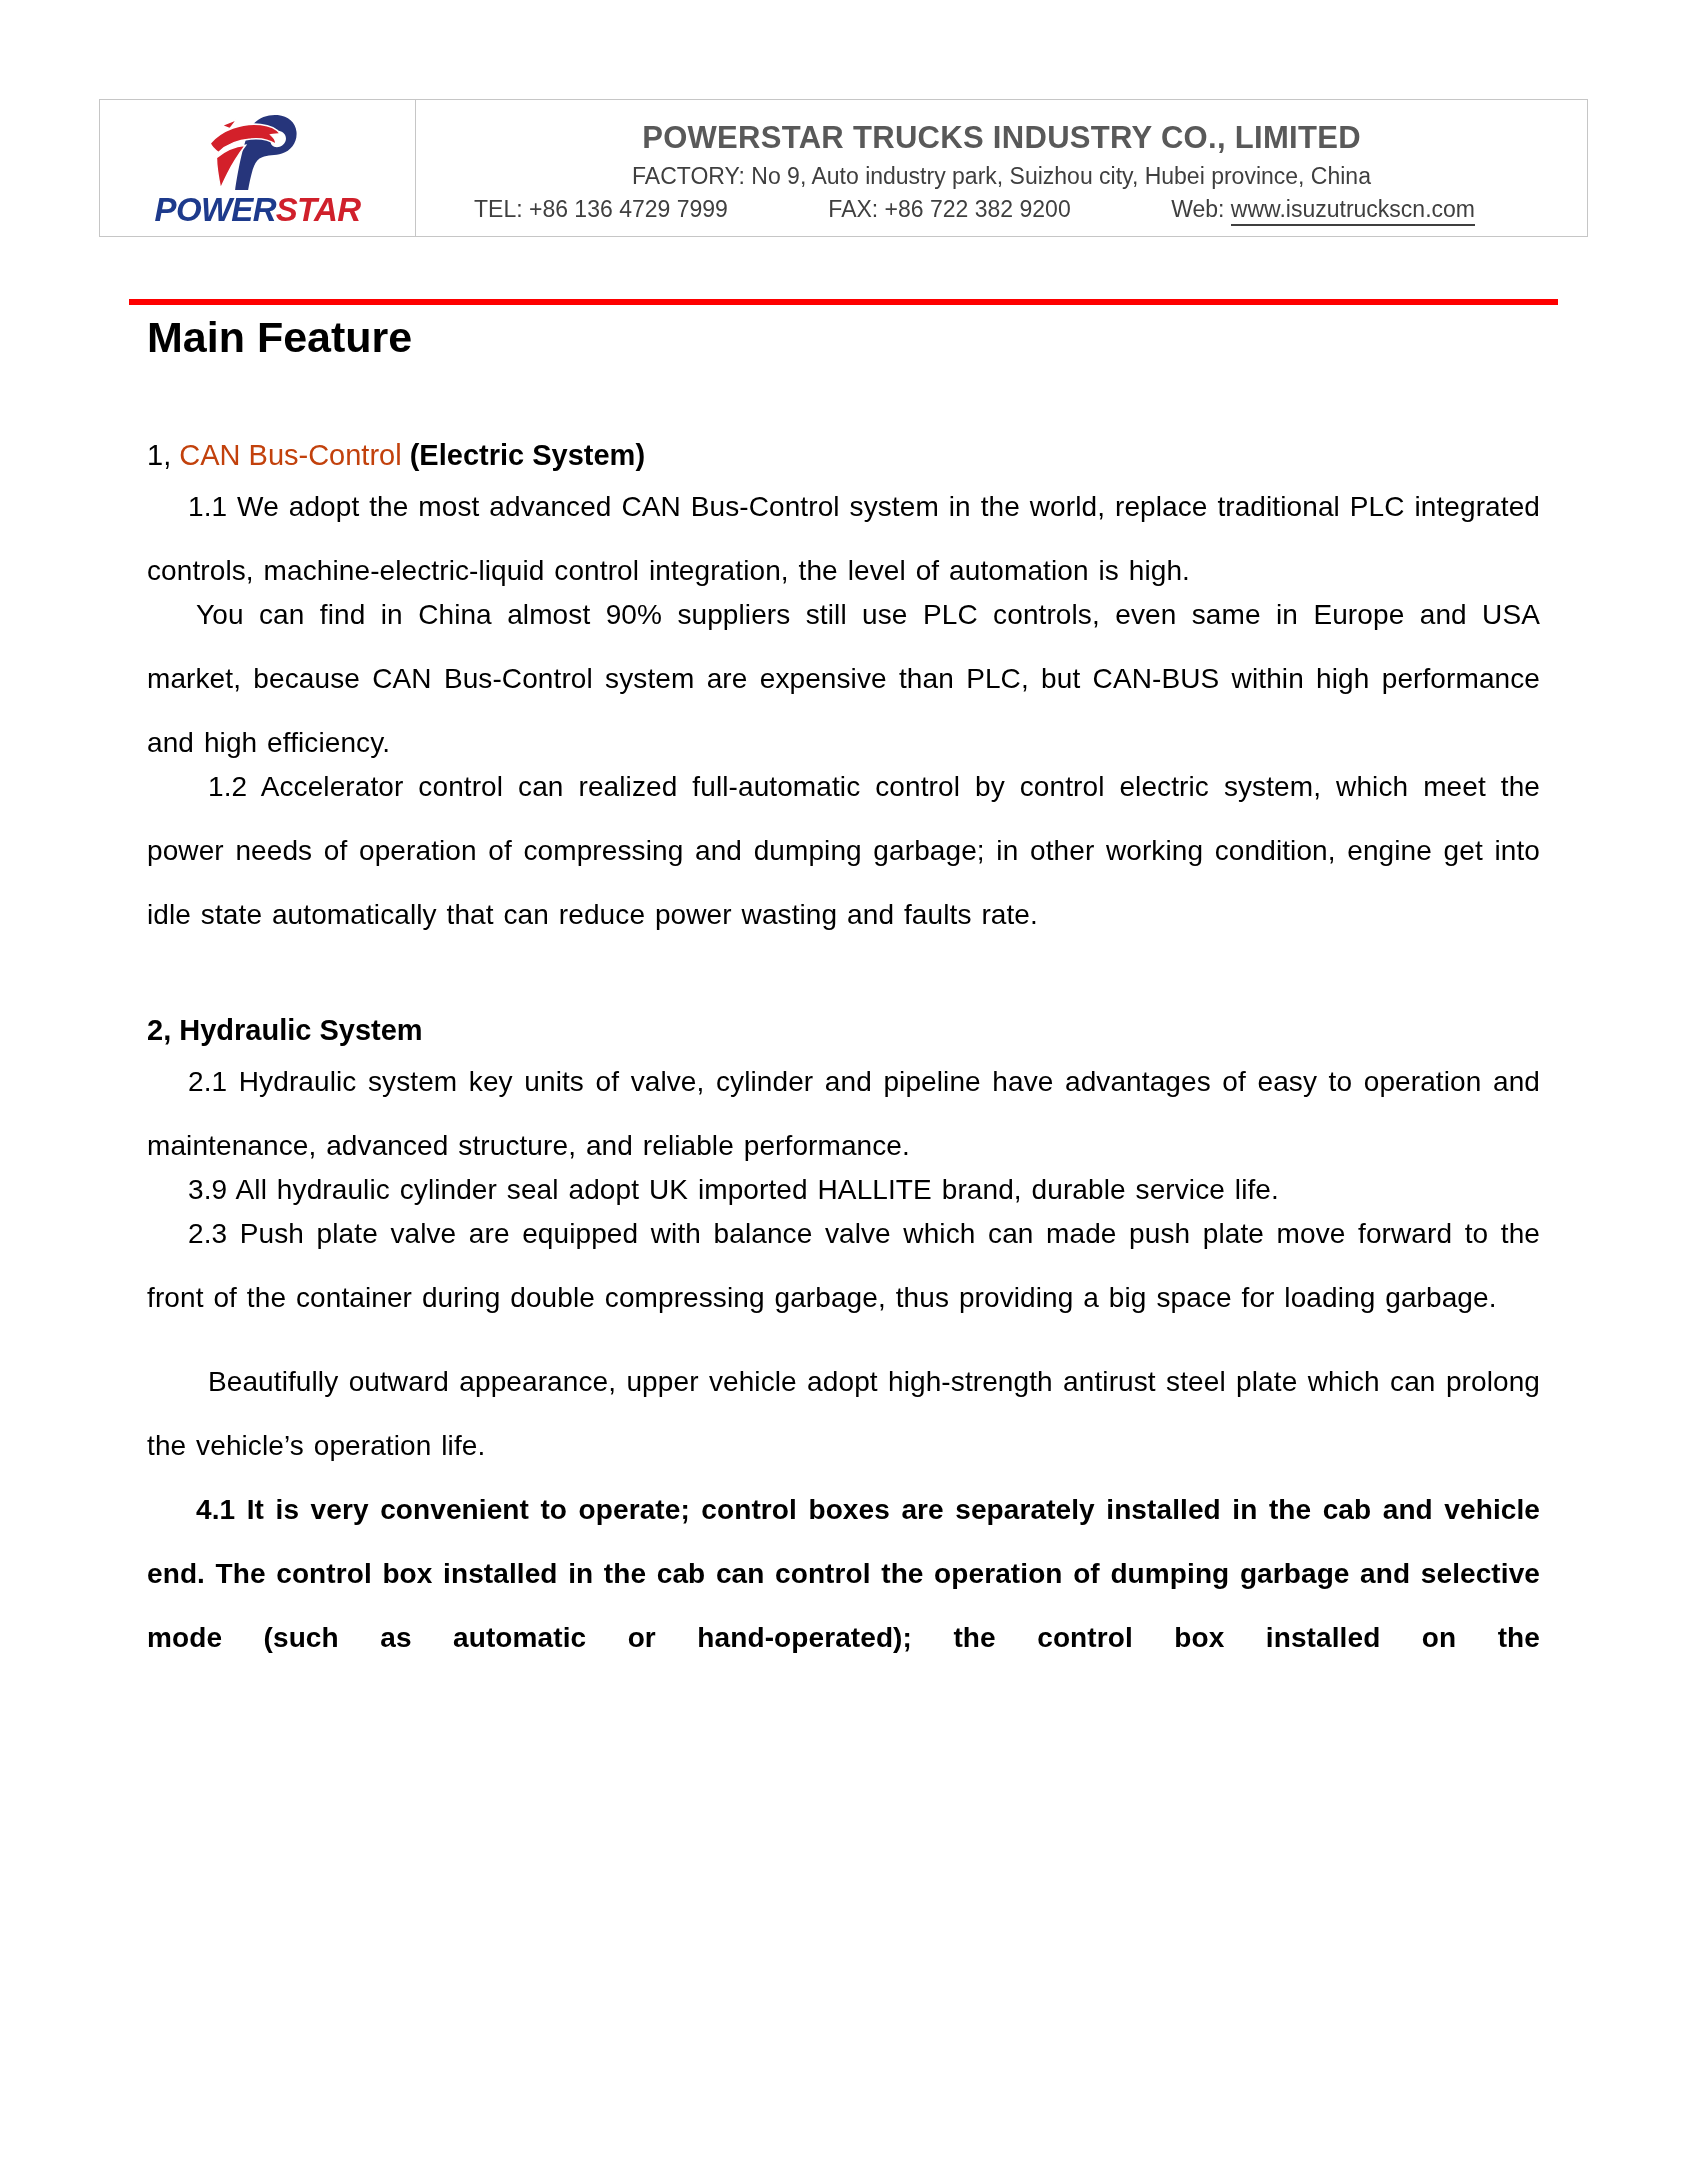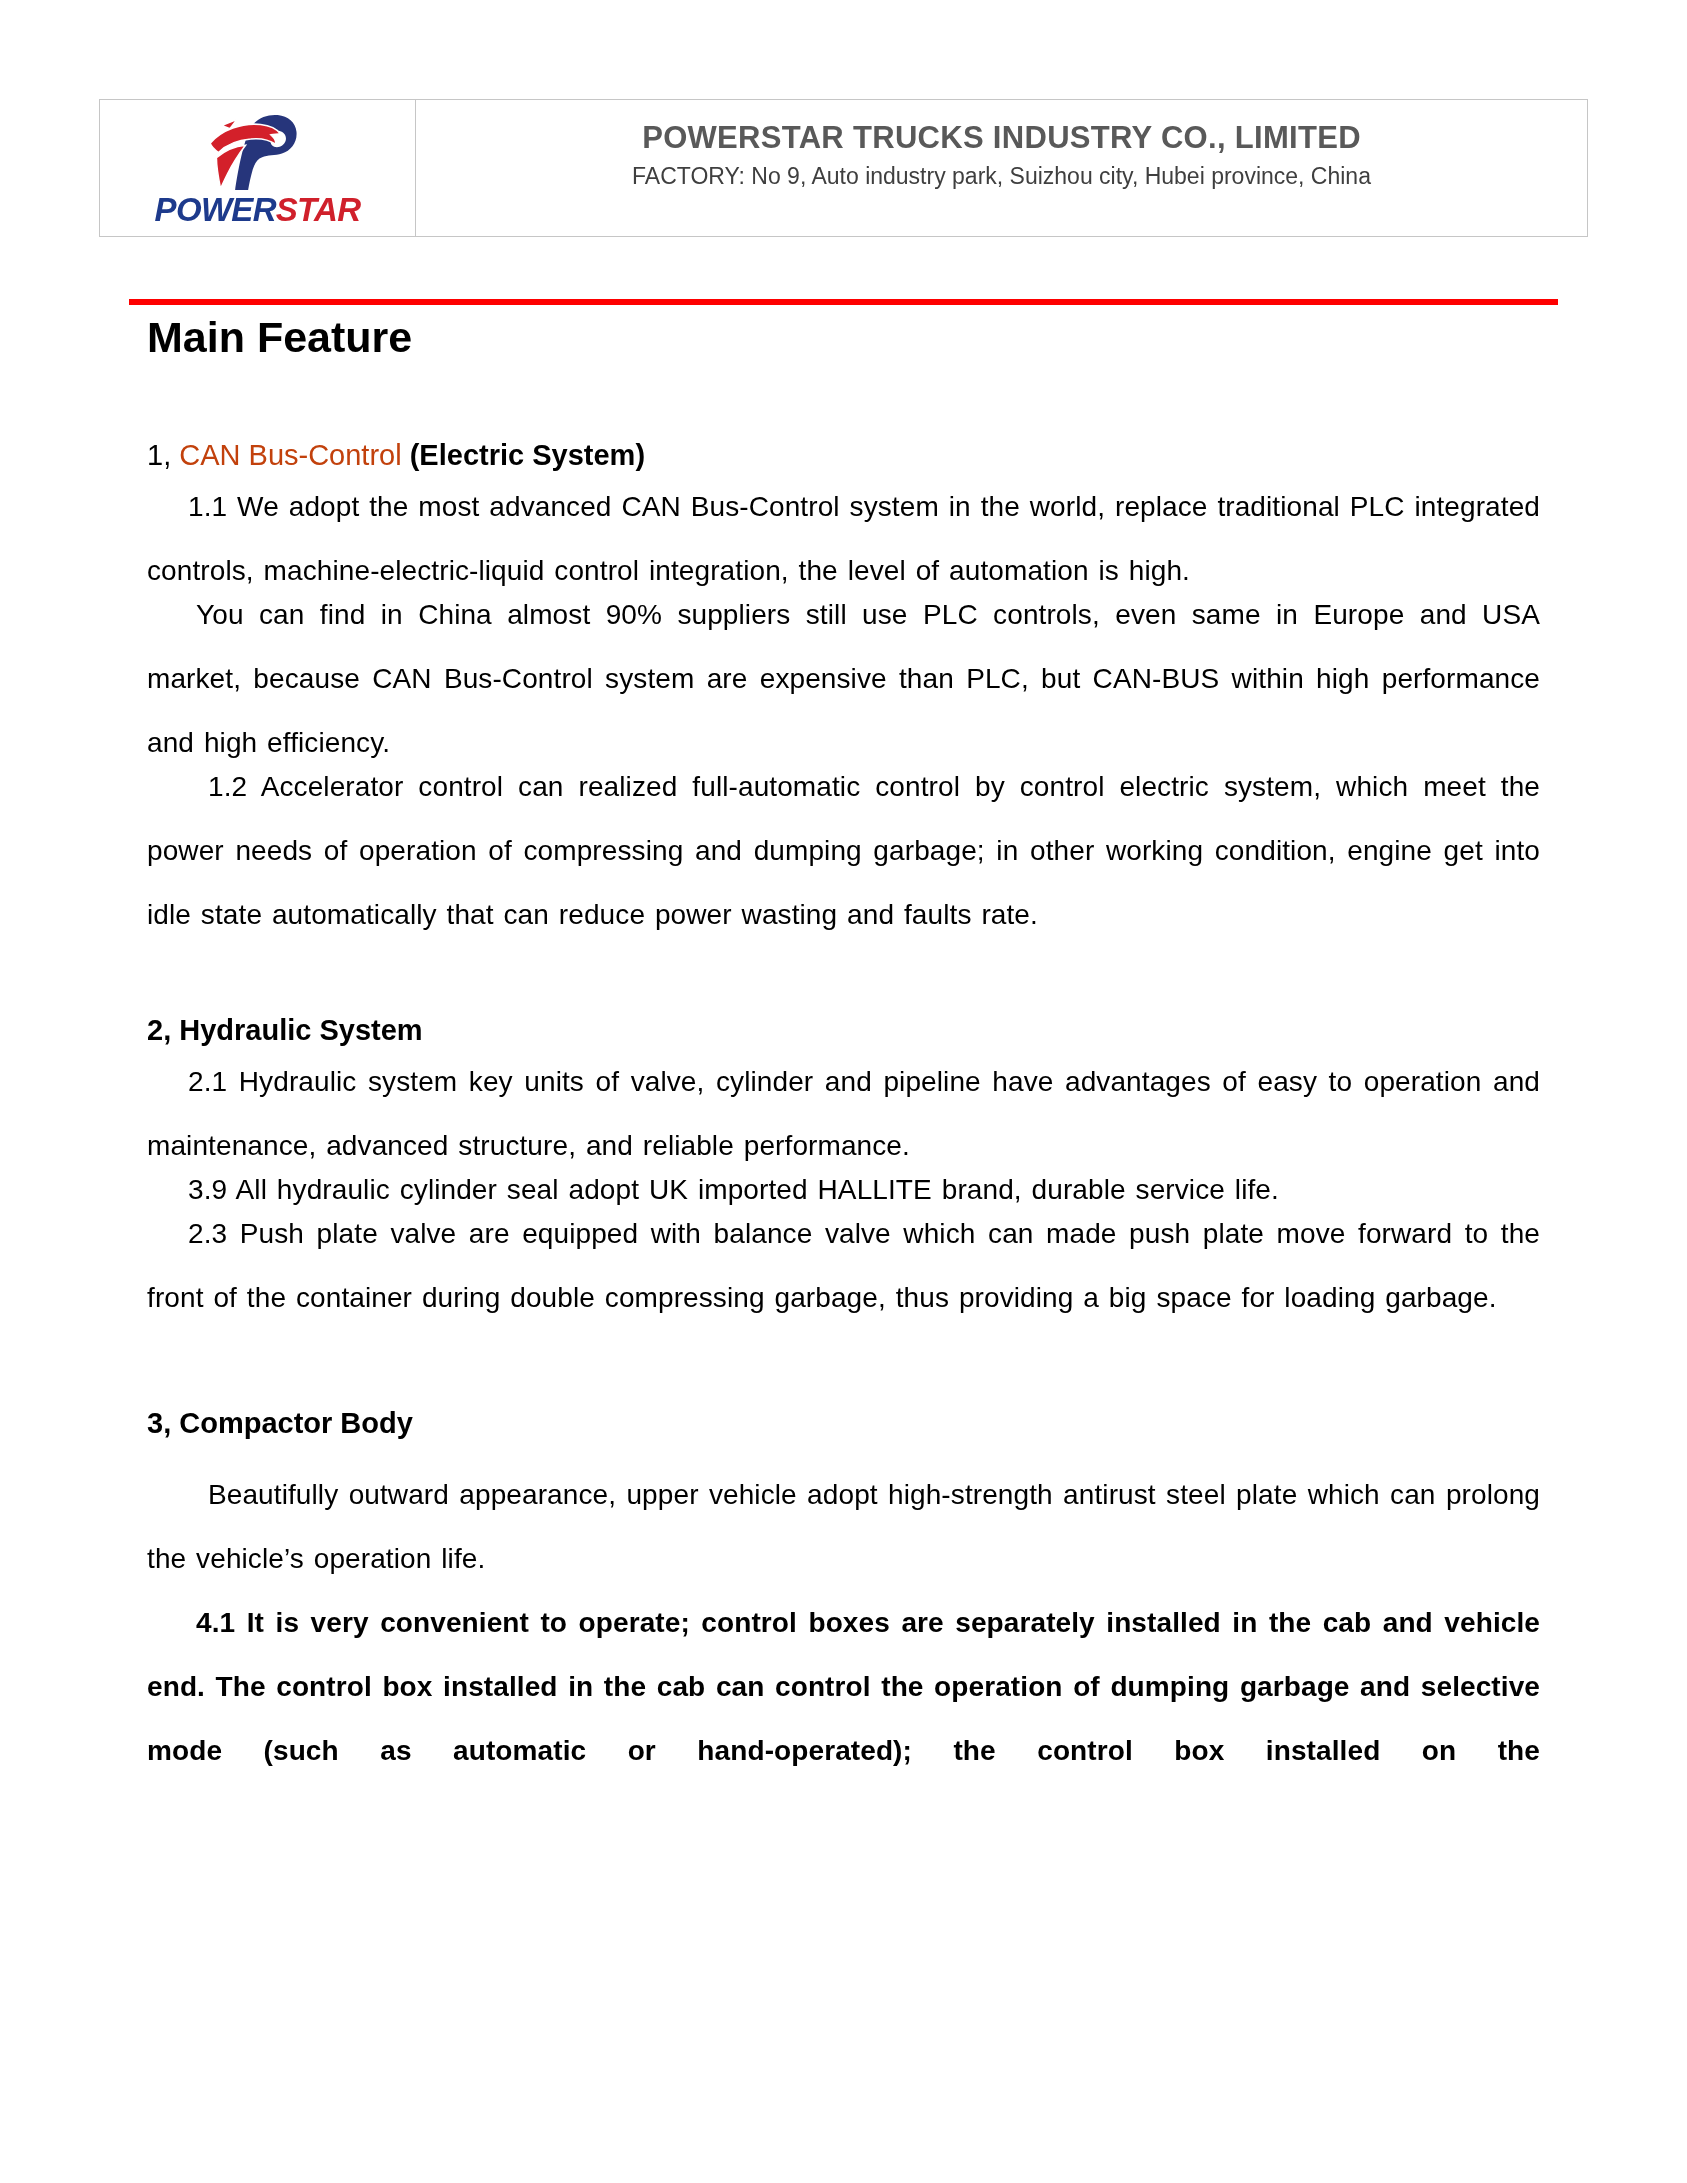--- a/index.html
+++ b/index.html
@@ -130,20 +130,25 @@
           C 34 128 30 108 30 88
           Z"></path>
       </svg>
       <div class="brand">
         <span class="brand-power">POWER</span><span class="brand-star">STAR</span>
       </div>
     </div>
     <div class="info-cell">
       <div class="company-name">POWERSTAR TRUCKS INDUSTRY CO., LIMITED</div>
       <div class="factory-line">FACTORY: No 9, Auto industry park, Suizhou city, Hubei province, China</div>
+      <div class="contact-line">
+        <span>TEL: +86 136 4729 7999</span>
+        <span>FAX: +86 722 382 9200</span>
+        <span class="web-wrap"><span>Web: </span><a class="web-url">www.isuzutruckscn.com</a></span>
+      </div>
     </div>
   </div>
 
   <div class="red-rule"></div>
 
   <div class="content">
     <h1 class="doc-title">Main Feature</h1>
 
     <div class="sec1">
       <p class="sec-heading"><span class="h-num">1, </span><span class="h-red">CAN Bus-Control</span><span> (Electric System)</span></p>
@@ -153,21 +158,20 @@
     </div>
 
     <div class="sec2">
       <p class="sec-heading">2, Hydraulic System</p>
       <p class="para ind-s">2.1 Hydraulic system key units of valve, cylinder and pipeline have advantages of easy to operation and maintenance, advanced structure, and reliable performance.</p>
       <p class="para ind-s">3.9 All hydraulic cylinder seal adopt UK imported HALLITE brand, durable service life.</p>
       <p class="para ind-s">2.3 Push plate valve are equipped with balance valve which can made push plate move forward to the front of the container during double compressing garbage, thus providing a big space for loading garbage.</p>
     </div>
 
     <div class="sec3">
-      <p class="sec-heading">3, Compactor Body</p>
       <p class="para ind-l para-gap">Beautifully outward appearance, upper vehicle adopt high-strength antirust steel plate which can prolong the vehicle’s operation life.</p>
     </div>
 
     <div class="sec4">
       <p class="para ind-m justify-last">4.1 It is very convenient to operate; control boxes are separately installed in the cab and vehicle end. The control box installed in the cab can control the operation of dumping garbage and selective mode (such as automatic or hand-operated); the control box installed on the</p>
     </div>
   </div>
 
 
 </div>

